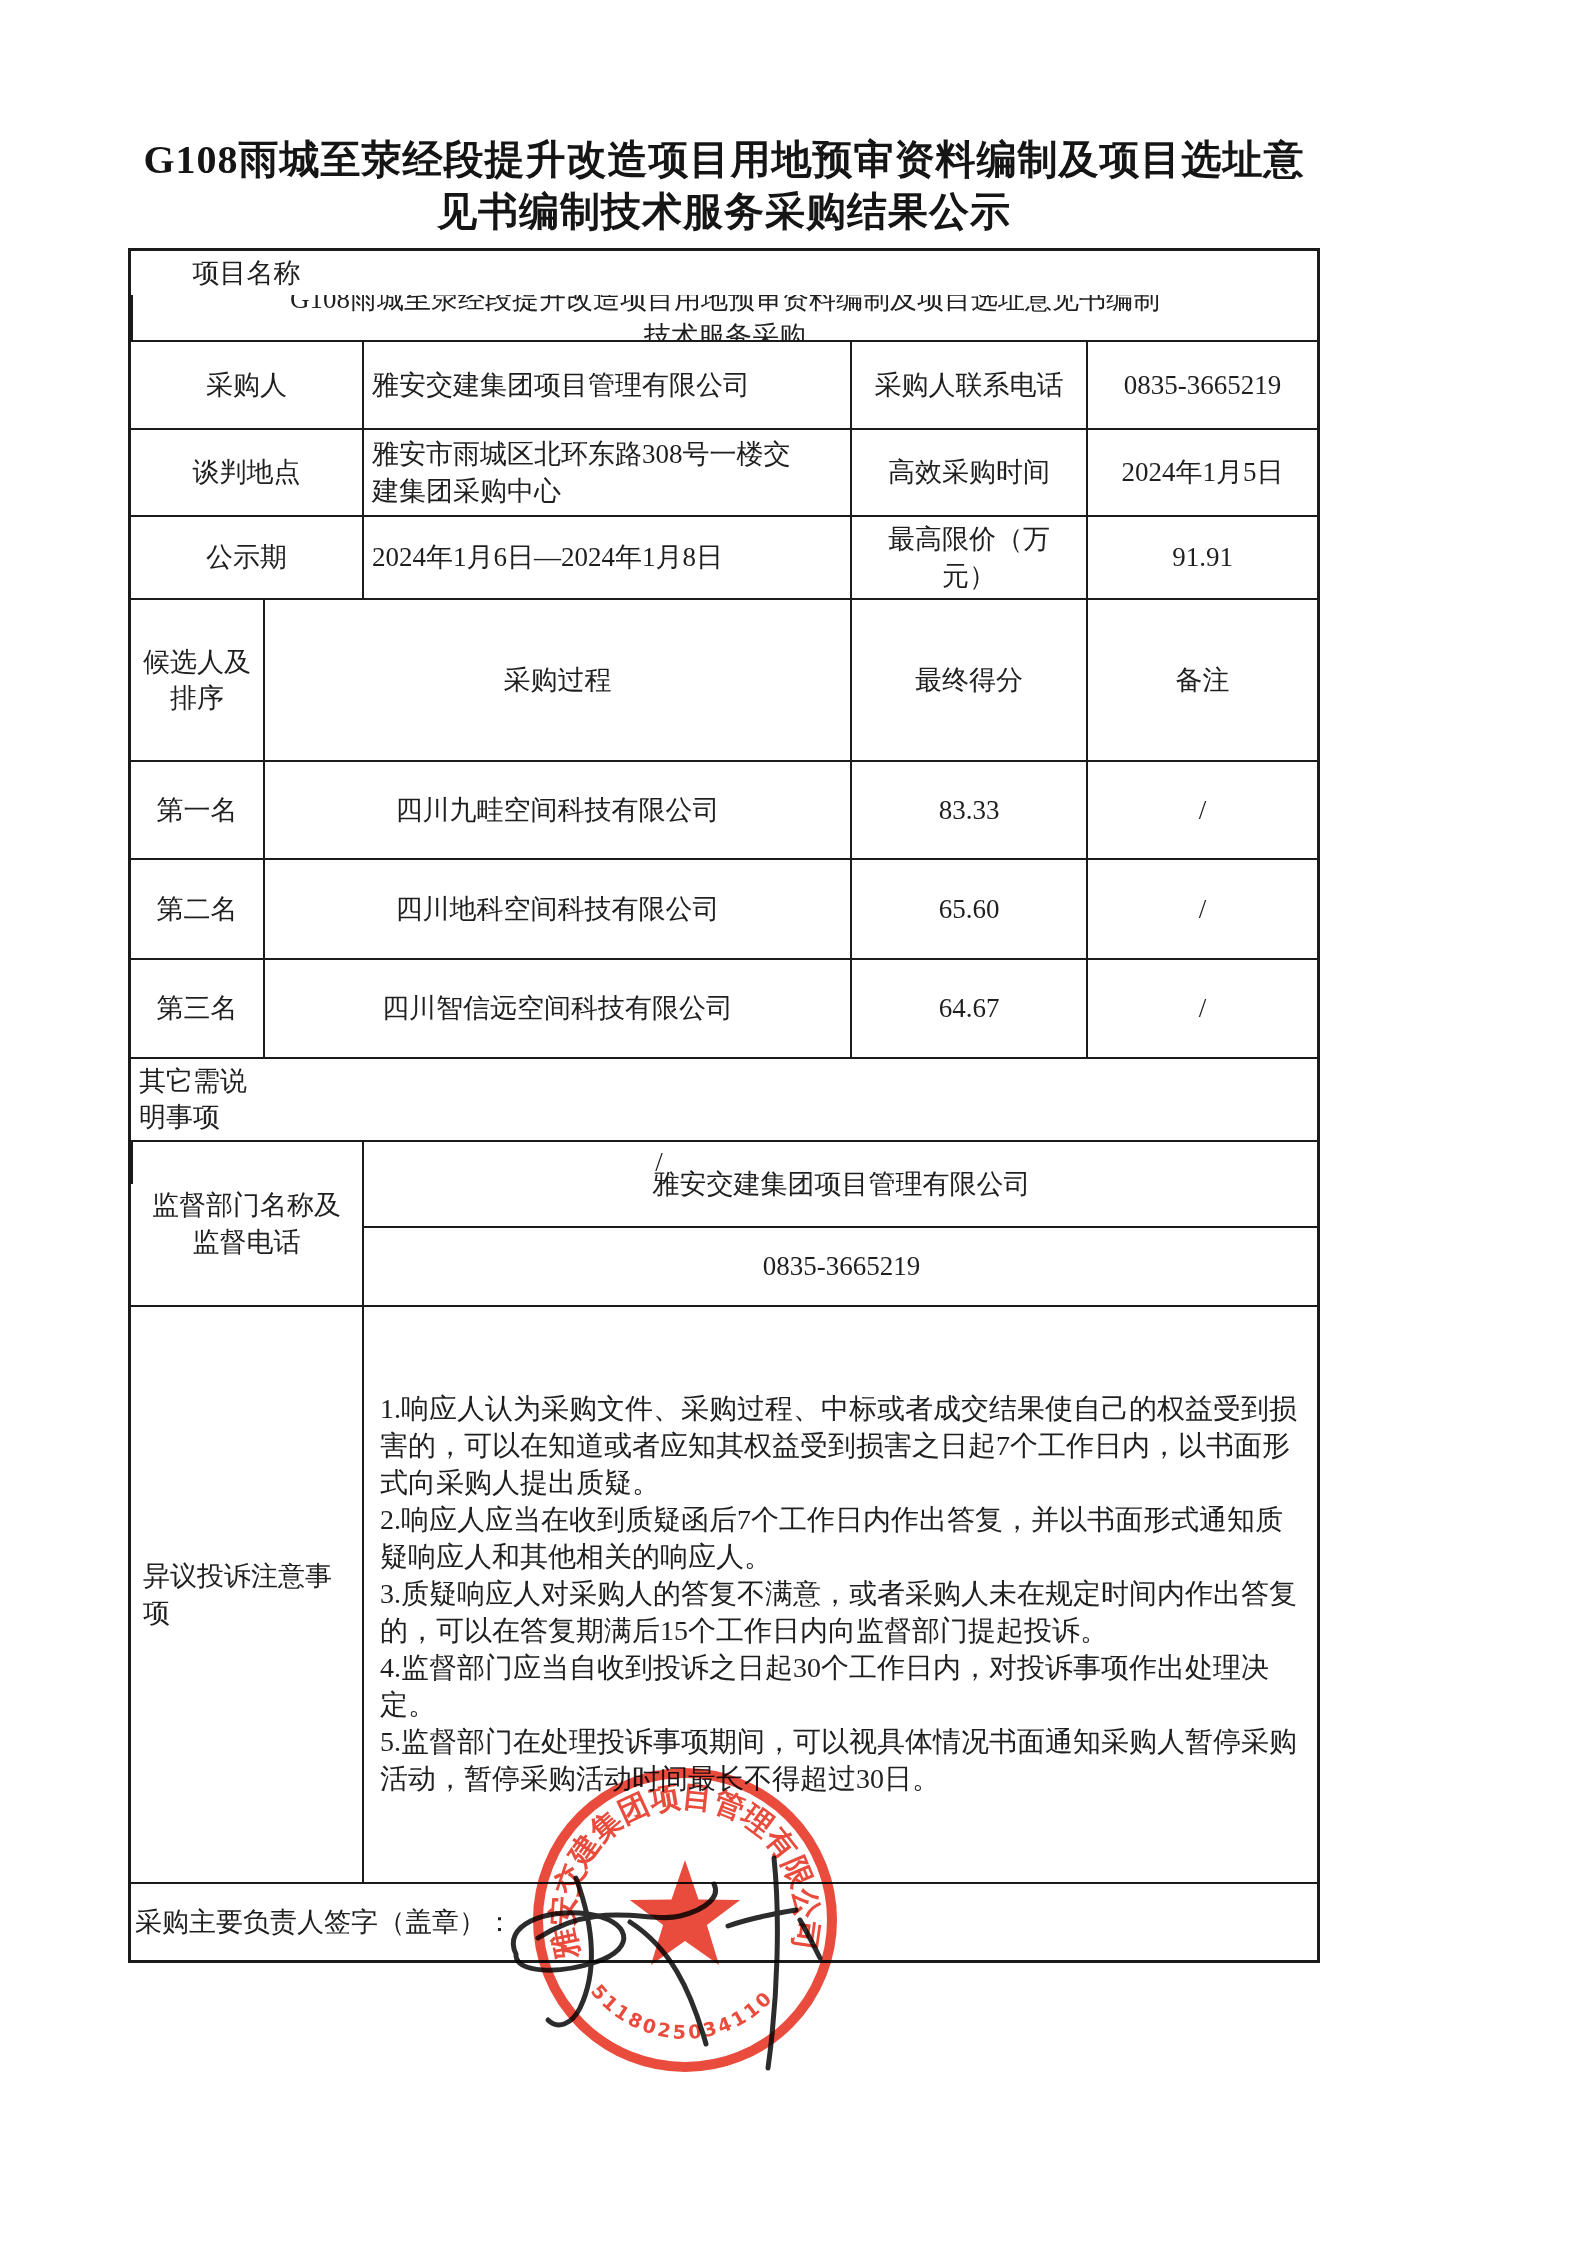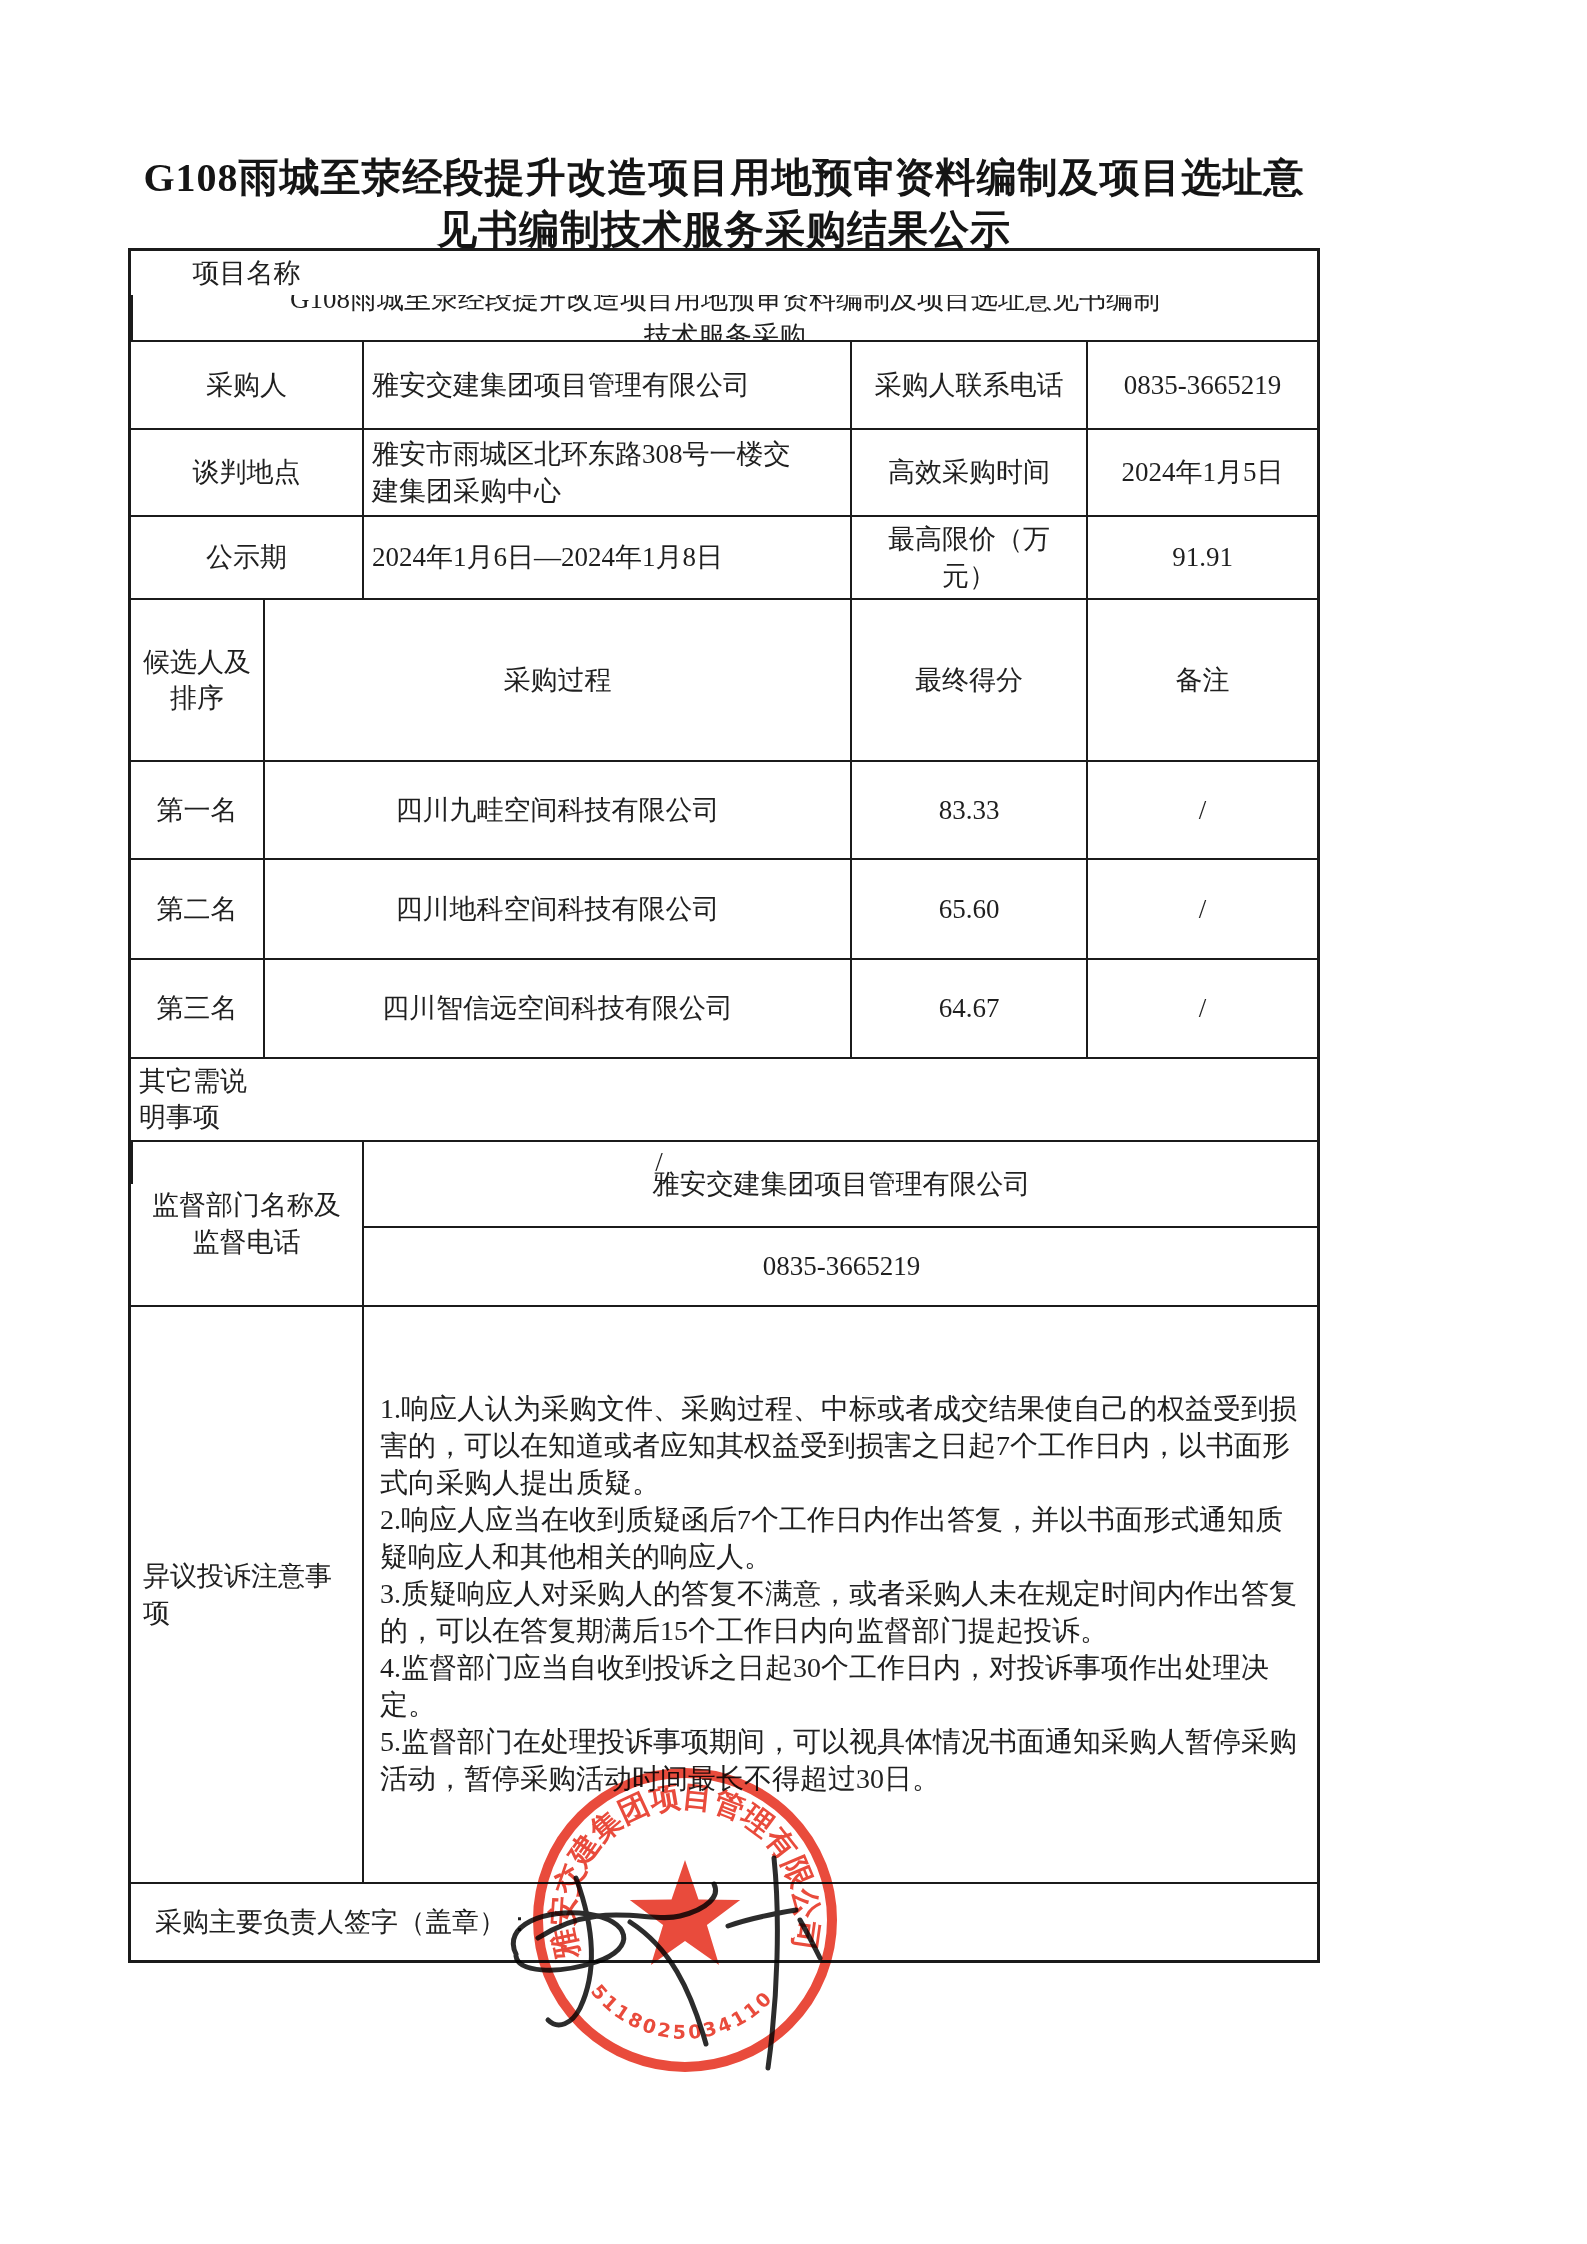--- a/index.html
+++ b/index.html
@@ -5,21 +5,21 @@
   html,body { margin:0; padding:0; background:#9a9a9a; }
   .page {
     position:relative;
     width:1587px; height:2244px;
     background:#ffffff;
     font-family:"Liberation Serif","DejaVu Serif",serif;
     color:#1f1f1f;
     overflow:hidden;
   }
   .doc-title {
-    position:absolute; left:128px; top:152px; width:1192px;
+    position:absolute; left:128px; top:134px; width:1192px;
     text-align:center;
     font-size:40px; font-weight:bold; line-height:52px;
     color:#151515;
     letter-spacing:1px;
   }
   .result-table {
     position:absolute; left:128px; top:248px;
     width:1186px;
     border:3px solid #1b1b1b;
     font-size:27px; line-height:1.35;
@@ -51,21 +51,21 @@
   .r7 { height:100px; } .r8 { height:99px; }  .r9 { height:83px;flex-direction:column; }
   .r10 { height:165px; }
   .r12 { height:577px; }
   .r13 { height:78px; }
   .price-label { padding:4px 28px; }
   .sup-stack { display:flex; flex-direction:column; width:955px; flex:none; border-left:2px solid #1b1b1b; padding:0; }
   .sup-stack .sub { box-sizing:border-box; display:flex; align-items:center; justify-content:center; height:84px; }
   .sup-stack .sub + .sub { border-top:2px solid #1b1b1b; height:79px; }
   .complaint-cell { padding:10px 16px; font-size:28px; line-height:1.32;align-items:center; }
   .complaint-cell .para { text-align:left; }
-  .sign-cell { width:1232px; flex:none; padding-left:24px; }
+  .sign-cell { width:1232px; flex:none; padding-left:4px; }
   
   .stamp-svg {
     position:absolute; left:525px; top:1768px;
     width:320px; height:320px;
     mix-blend-mode:multiply; opacity:0.92;
   }
   .signature-svg {
     position:absolute; left:478px; top:1826px;
     width:400px; height:270px;
     mix-blend-mode:multiply; opacity:0.9;

